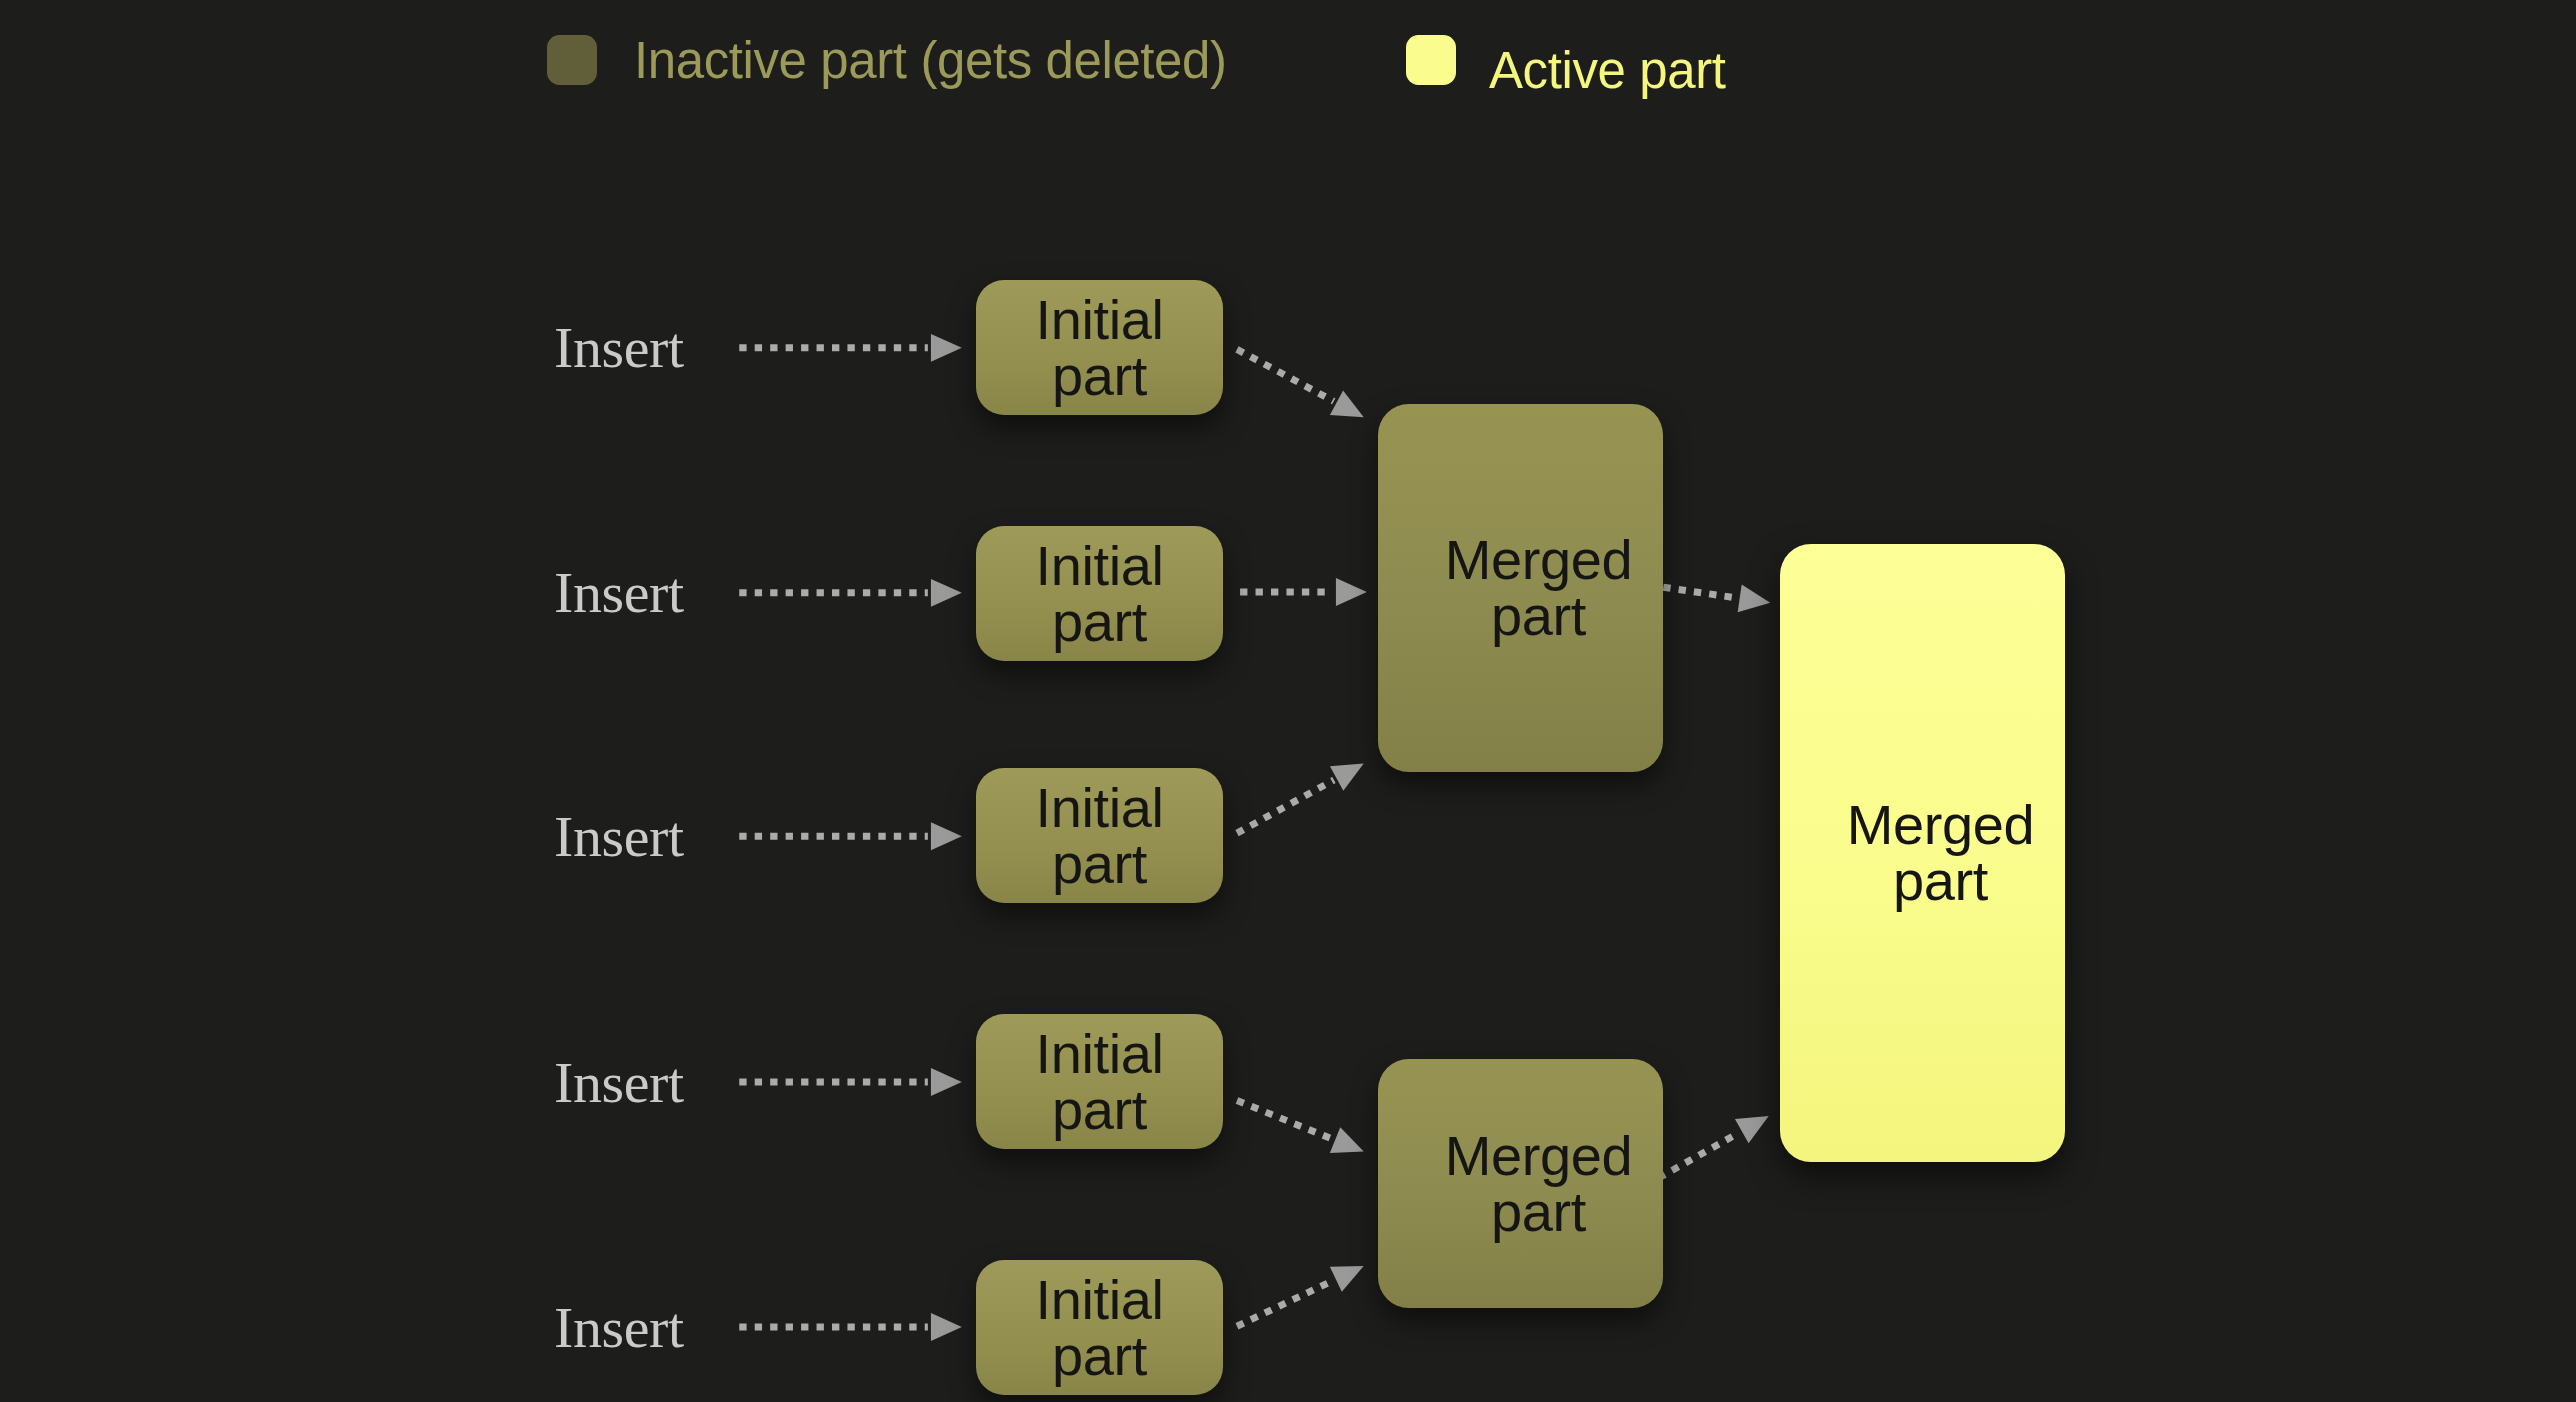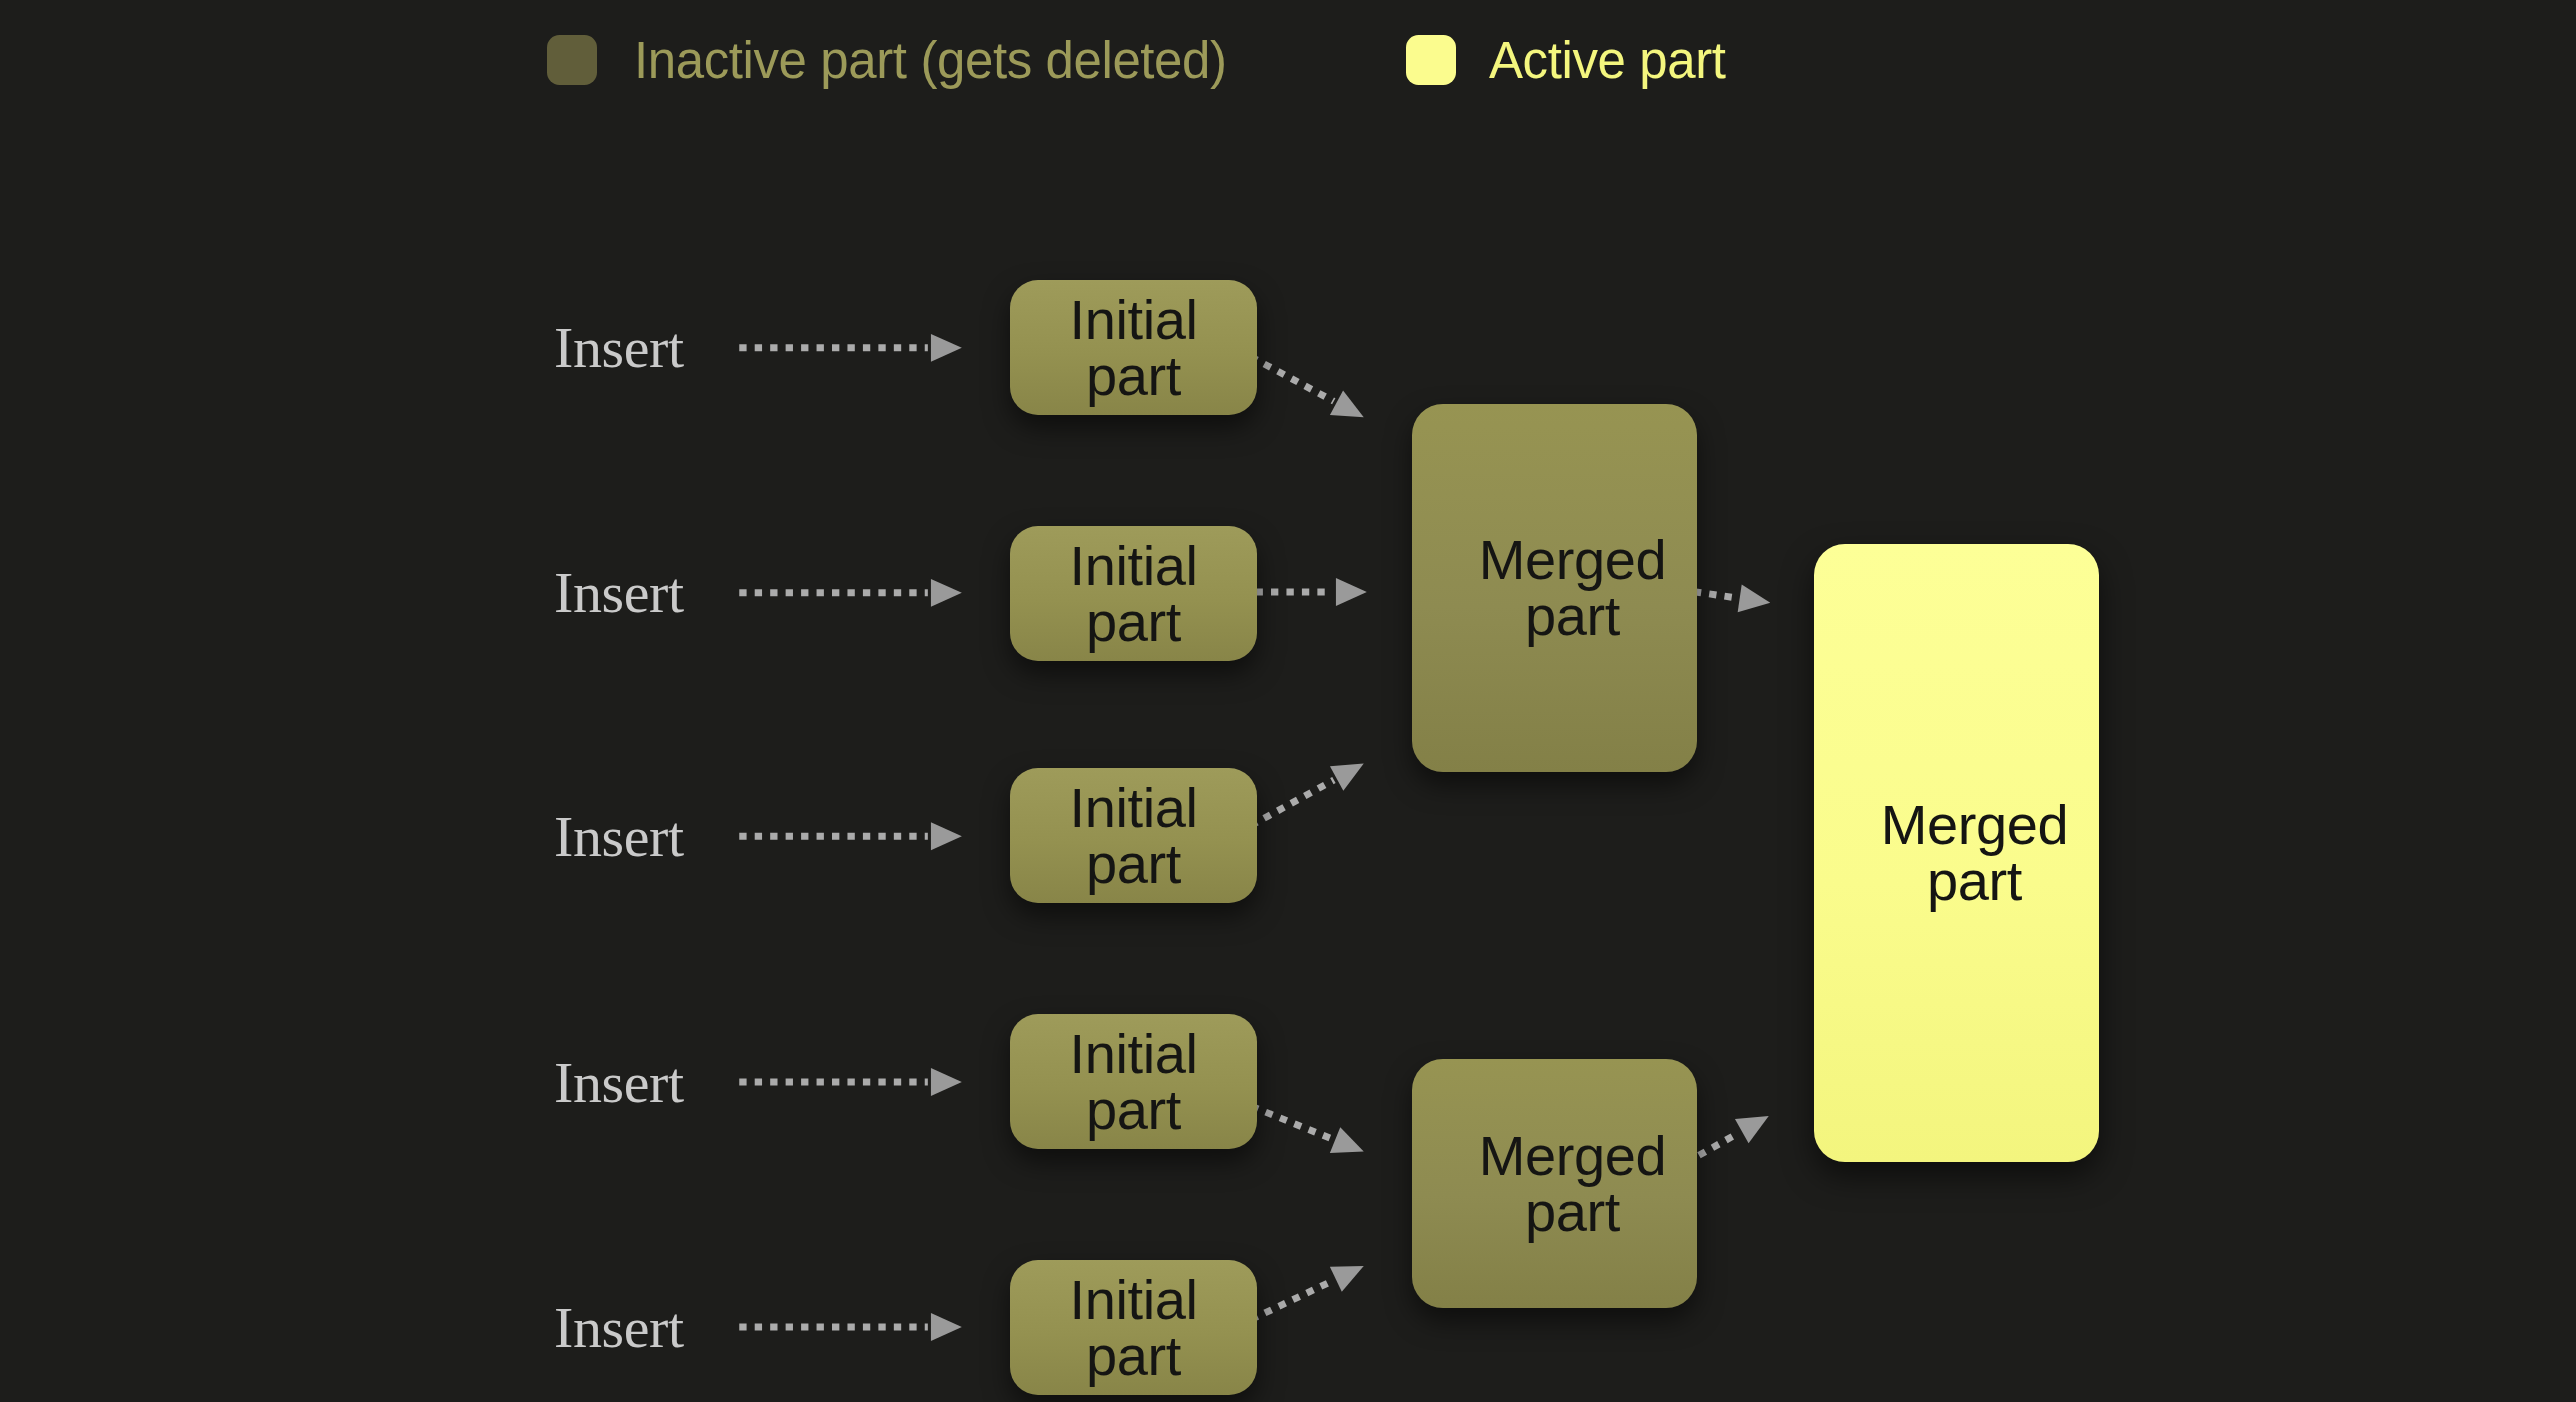--- a/index.html
+++ b/index.html
@@ -24,21 +24,20 @@
     font-size:58px;color:#cacaca;white-space:nowrap;letter-spacing:-0.4px;font-family:Liberation Serif, serif;
   }
   
   .part-box{
     position:absolute;
     display:flex;flex-direction:column;align-items:center;justify-content:center;
     text-align:center;
     color:#151513;
     font-size:56px;line-height:56px;letter-spacing:-0.4px;
     box-shadow:0 12.4px 26px rgba(0,0,0,0.5);
-    margin-left:34px;
   }
   .part-box.small{border-radius:28px;}
   .part-box.big{border-radius:31px;padding-left:36px;}
   .part-box.inactive{
     background:linear-gradient(180deg,#9e9b5a 0%,#949150 55%,#888548 100%);
   }
   .part-box.inactive.merged{
     background:linear-gradient(180deg,#979452 0%,#8e8b51 55%,#838047 100%);
   }
   .part-box.active{
@@ -51,21 +50,21 @@
 </style>
 </head>
 <body>
 
 <div class="canvas" style="background: rgb(29, 29, 27);">
 
   <div>
     <span class="legend-swatch" style="left: 547px; top: 35px; background: rgb(97, 94, 58);"></span>
     <span class="legend-label" style="left: 634px; top: 34px; color: rgb(156, 154, 89); text-align: center;">Inactive part (gets deleted)</span>
     <span class="legend-swatch" style="left: 1406px; top: 35px; background: rgb(251, 252, 142);"></span>
-    <span class="legend-label" style="left: 1489px; top: 34px; color: rgb(244, 246, 126);">Active part</span>
+    <span class="legend-label" style="left: 1489px; top: 44px; color: rgb(244, 246, 126);">Active part</span>
   </div>
 
   <div class="insert-label" style="top: 312px; color: rgb(202, 202, 202);">Insert</div>
   <div class="insert-label" style="top: 557px; color: rgb(202, 202, 202);">Insert</div>
   <div class="insert-label" style="top: 801px; color: rgb(202, 202, 202);">Insert</div>
   <div class="insert-label" style="top: 1047px; color: rgb(202, 202, 202);">Insert</div>
   <div class="insert-label" style="top: 1292px; color: rgb(202, 202, 202);">Insert</div>
 
   <svg class="arrow-layer" viewBox="0 0 3332 1814">
       <g>

